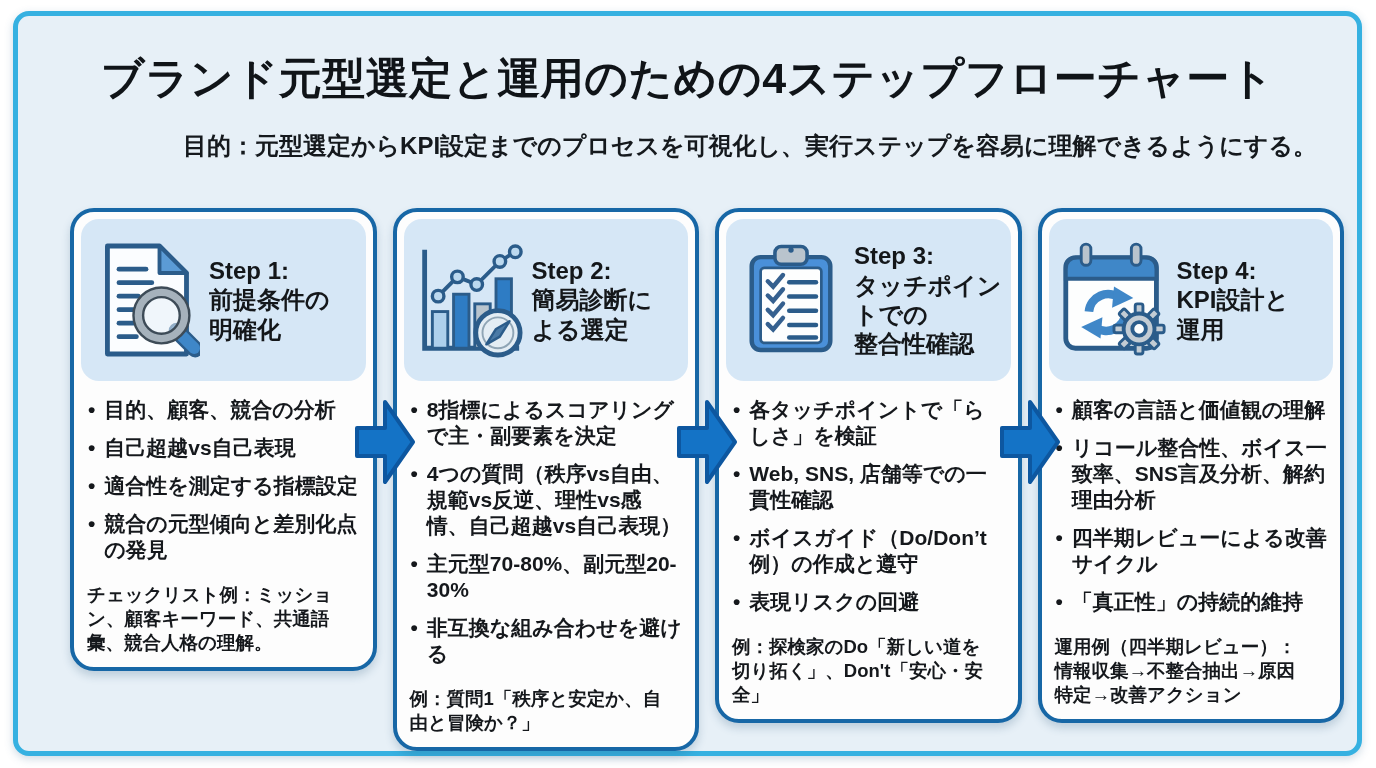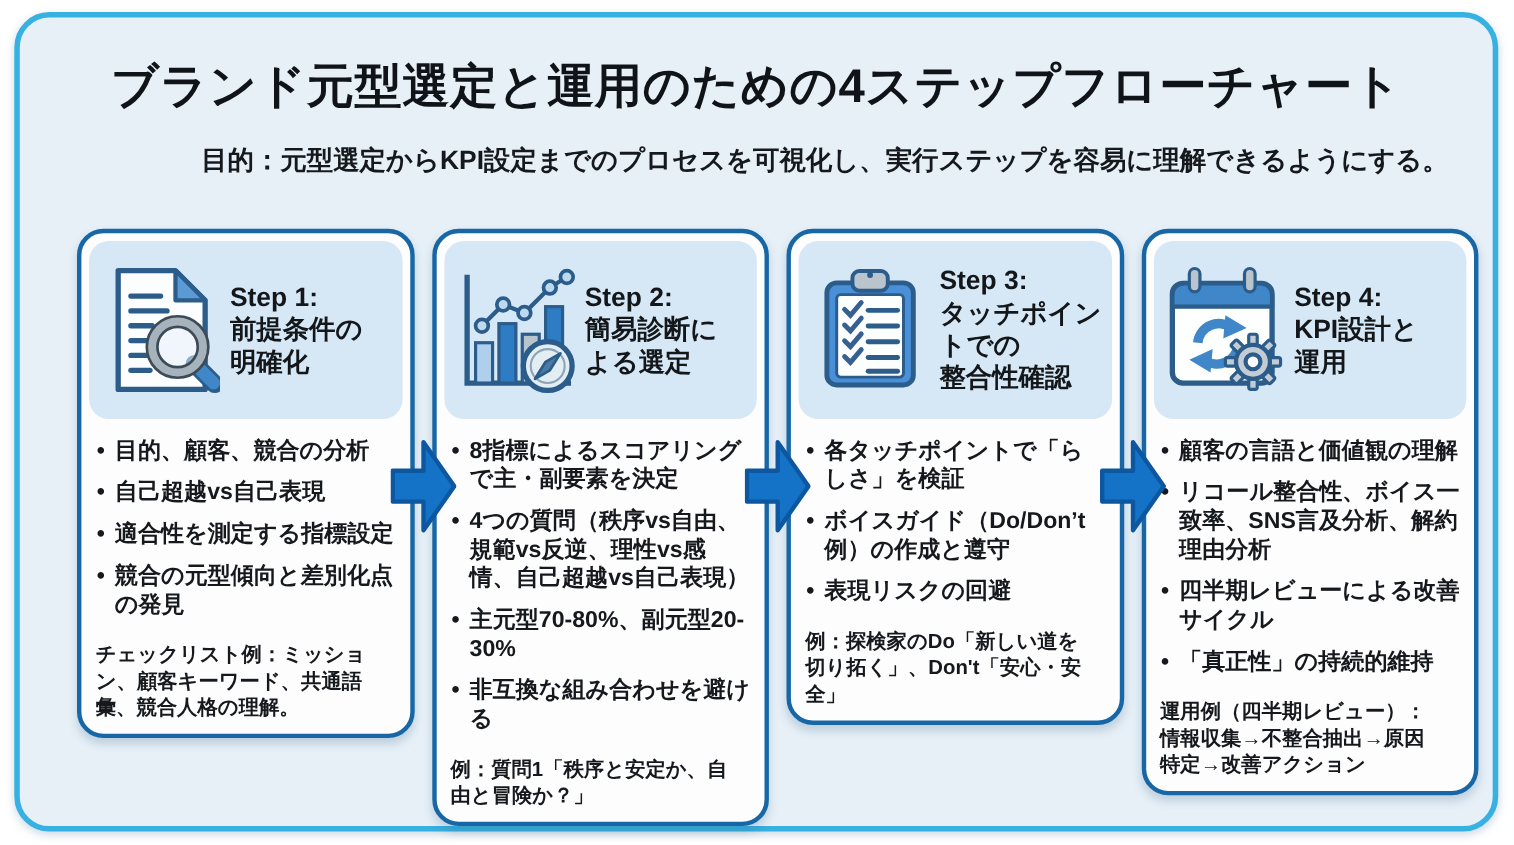--- a/index.html
+++ b/index.html
@@ -8,21 +8,21 @@
     background: #ffffff;
     font-family: "Liberation Sans", "DejaVu Sans", sans-serif;
     overflow: hidden;
   }
   .frame {
     position: absolute;
     left: 13px; top: 11px;
     width: 1349px; height: 745px;
     box-sizing: border-box;
     border: 5px solid var(--frameBorder, #36b1e1);
-    border-radius: 32px;
+    border-radius: 16px;
     background: var(--frameBg, #e7f0f7);
     box-shadow: 0 3px 8px rgba(60,110,150,0.25);
   }
   .page-title {
     margin: 34px 20px 0 20px;
     text-align: center;
     font-size: 43px;
     font-weight: bold;
     color: #101418;
     letter-spacing: 0.5px;
@@ -260,20 +260,23 @@
         </span>
         <h2 class="step-title">Step 3:
 タッチポイントでの
 整合性確認</h2>
       </div>
       <ul class="bullets">
         <li>
             <span>各タッチポイントで「らしさ」を検証</span>
           </li>
         <li>
+            <span>Web, SNS, 店舗等での一貫性確認</span>
+          </li>
+        <li>
             <span>ボイスガイド（Do/Don’t例）の作成と遵守</span>
           </li>
         <li>
             <span>表現リスクの回避</span>
           </li>
       </ul>
       <p class="note">例：探検家のDo「新しい道を切り拓く」、Don't「安心・安全」</p>
     </section>
 
     <div class="arrow-slot">

